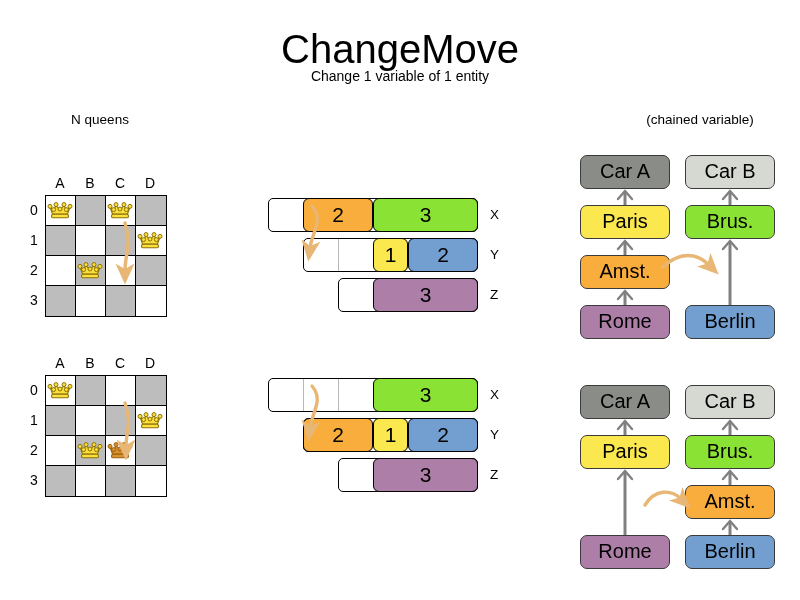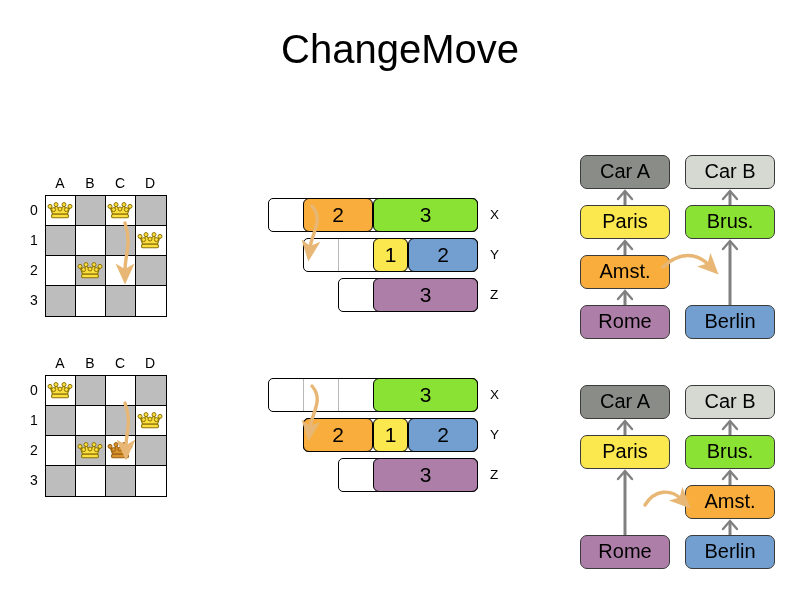--- a/index.html
+++ b/index.html
@@ -91,22 +91,25 @@
   .c-purple { background:#ad7fa8; }
   .c-gray-d { background:#8a8c87; }
   .c-gray-l { background:#d5d9d1; }
 </style>
 </head>
 <body>
 
 <div class="page">
 
   <div class="title">ChangeMove</div>
-
+  <div class="subtitle">Change 1 variable of 1 entity</div>
+
+  <div class="col-head nq">N queens</div>
   <div class="col-head vr">
+    <div>(chained variable)</div>
   </div>
 
   <div class="board-wrap" id="nq-before" style="left:25px; top:175px; width:175px; height:160px;">
       <div class="file-lbl" style="left: 20px;">A</div>
       <div class="file-lbl" style="left: 50px;">B</div>
       <div class="file-lbl" style="left: 80px;">C</div>
       <div class="file-lbl" style="left: 110px;">D</div>
       <div class="rank-lbl" style="top: 20px;">0</div>
       <div class="rank-lbl" style="top: 50px;">1</div>
       <div class="rank-lbl" style="top: 80px;">2</div>

